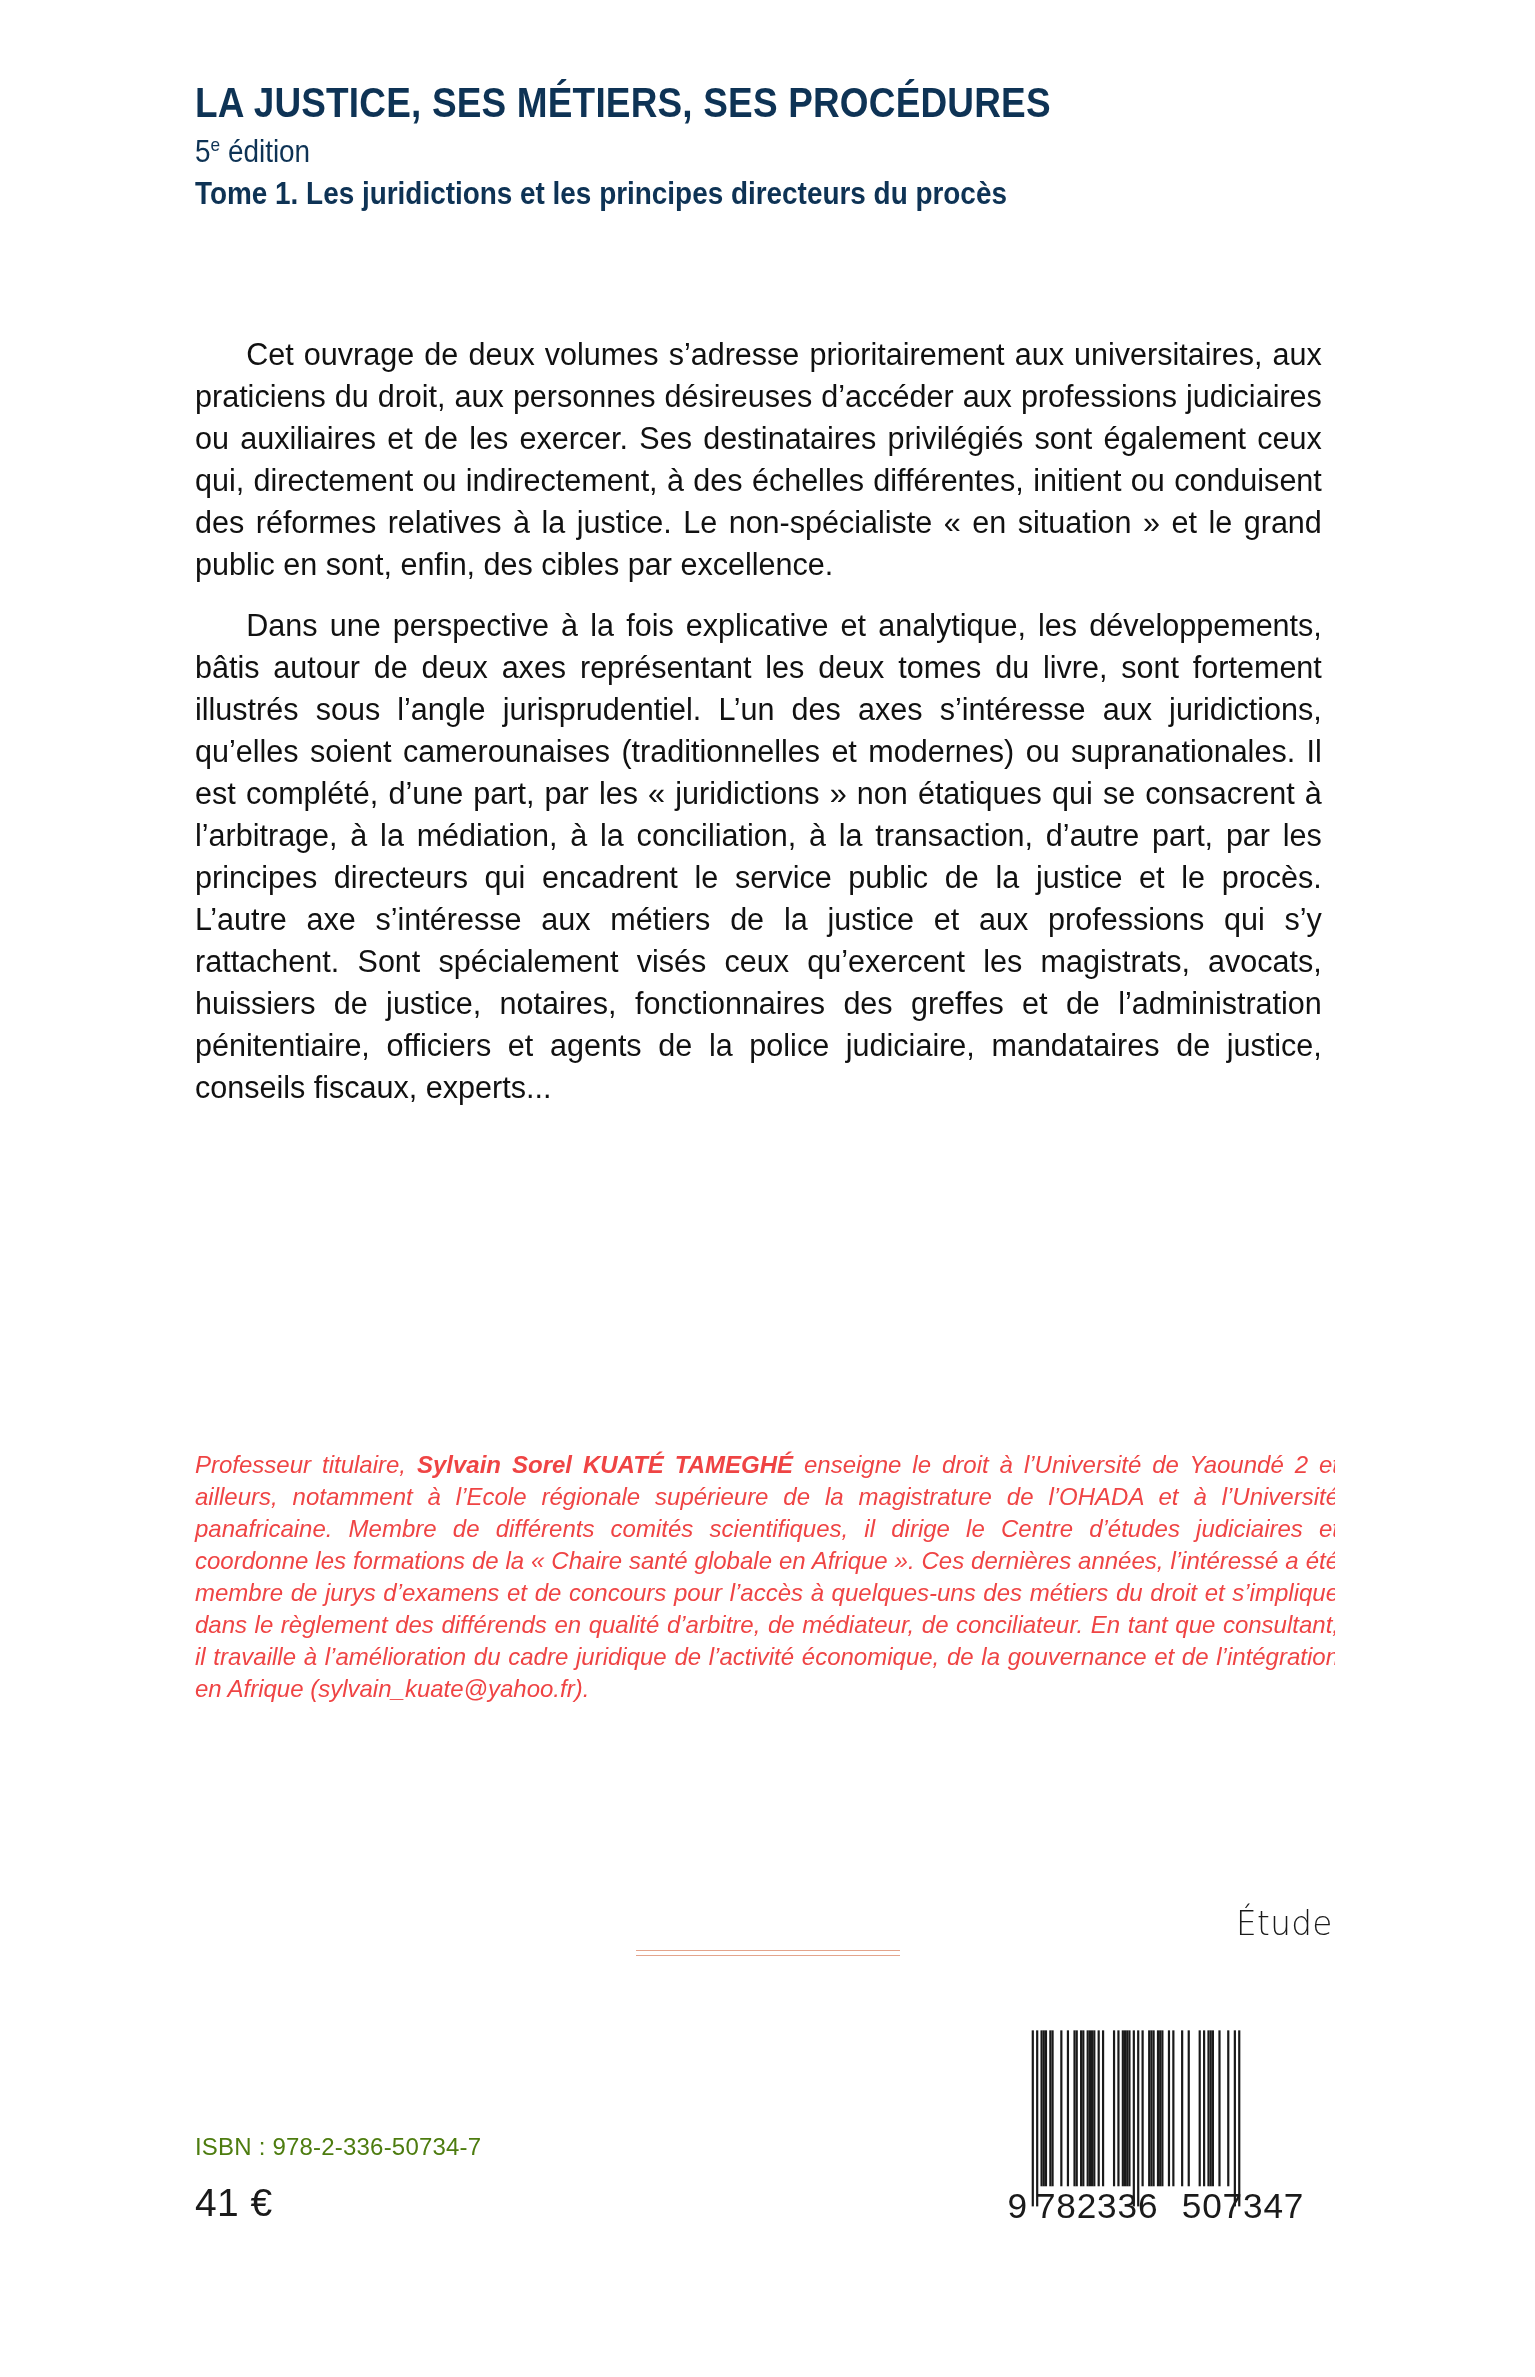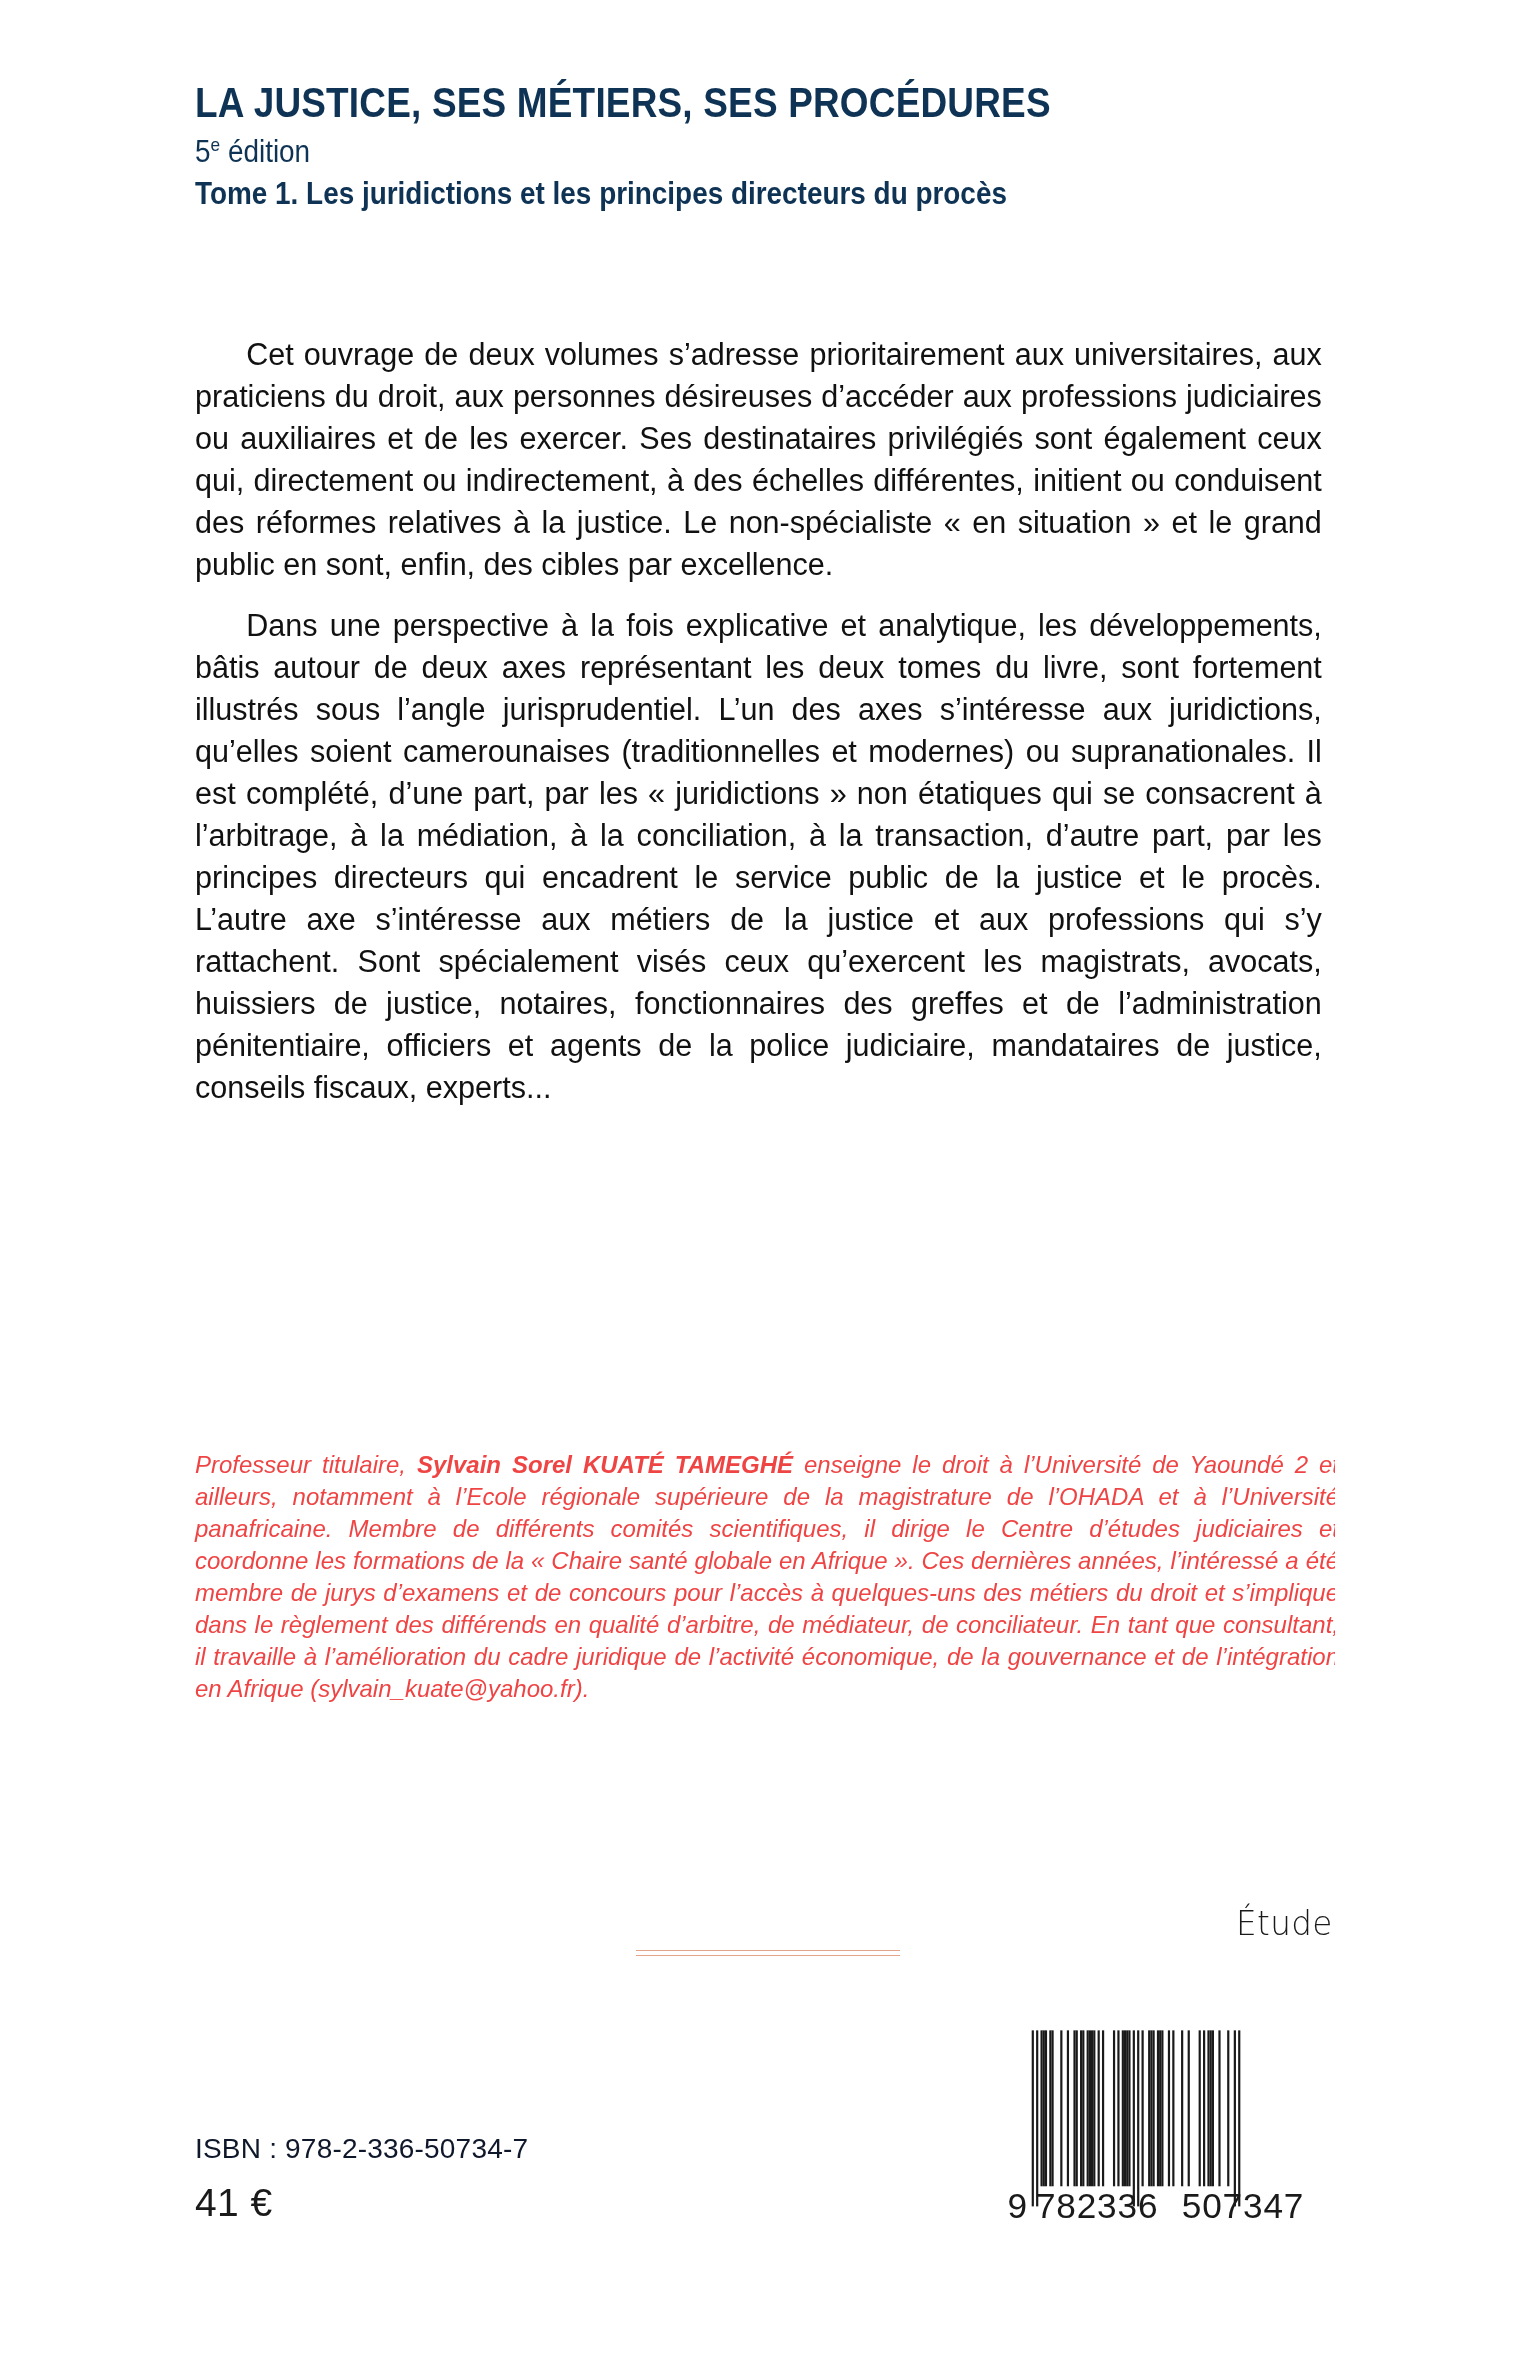--- a/index.html
+++ b/index.html
@@ -144,22 +144,22 @@
     margin-top: 10px;
     letter-spacing: 0.3px;
   }
 
   
   .isbn {
     position: absolute;
     left: 195px;
     top: 2133px;
     font-family: "Liberation Sans", sans-serif;
-    font-size: 28px;
-    color: #0f172a;
+    font-size: 24px;
+    color: #4d7c0f;
     letter-spacing: 0.2px;
     white-space: nowrap;
     text-align: center;
   }
   .price {
     position: absolute;
     left: 195px;
     top: 2181px;
     font-family: "Liberation Sans Narrow", "Liberation Sans", sans-serif;
     font-size: 39px;

